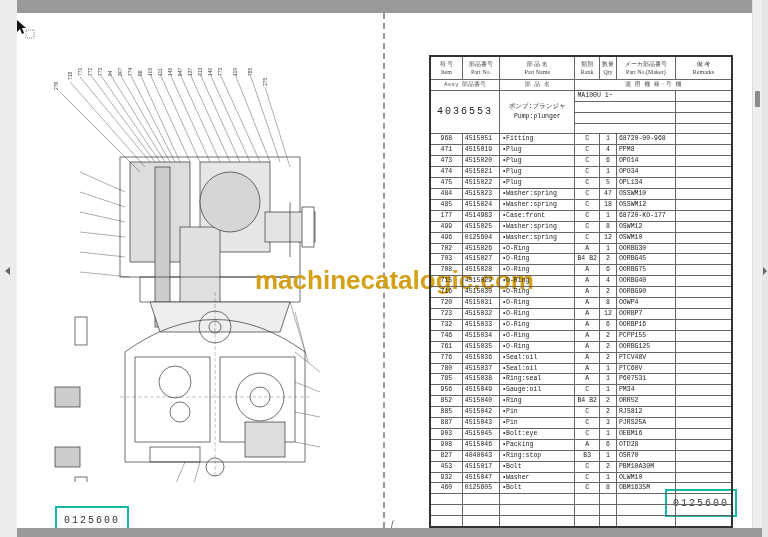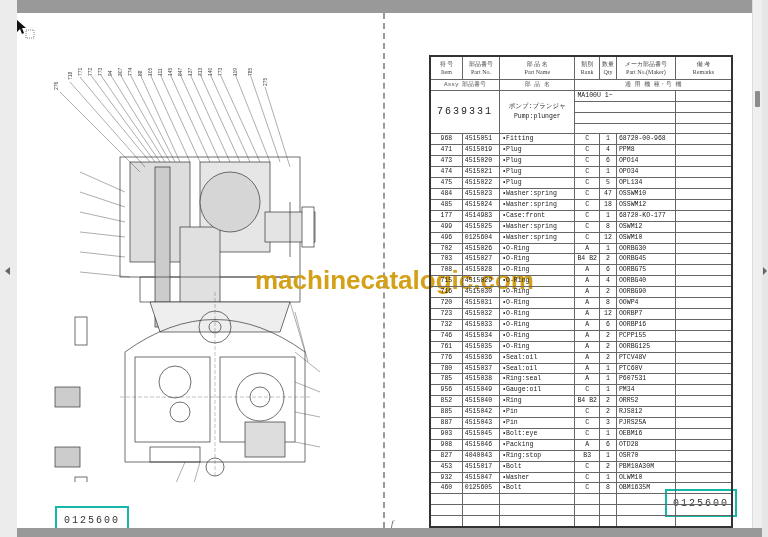--- a/index.html
+++ b/index.html
@@ -159,21 +159,21 @@
       <col style="width:61px">
       <col style="width:65px">
   </colgroup>
   <tbody>
     <tr>
       <td colspan="2" class="hdr-label">Assy 部品番号</td>
       <td class="hdr-label">部 品 名</td>
       <td colspan="4" class="hdr-label">適 用 機 種・号 機</td>
     </tr>
     <tr>
-      <td colspan="2" rowspan="4" class="assy-no">7639331</td>
+      <td colspan="2" rowspan="4" class="assy-no">4036553</td>
       <td rowspan="4" class="name-cell">
         <div>ポンプ:プランジャ</div>
         <div>Pump:plunger</div>
       </td>
       <td colspan="3" style="font-family:'Liberation Mono',monospace;font-size:6.5px;">MA100U 1~</td>
       <td></td>
     </tr>
     <tr>
         <td colspan="3"></td>
         <td></td>

